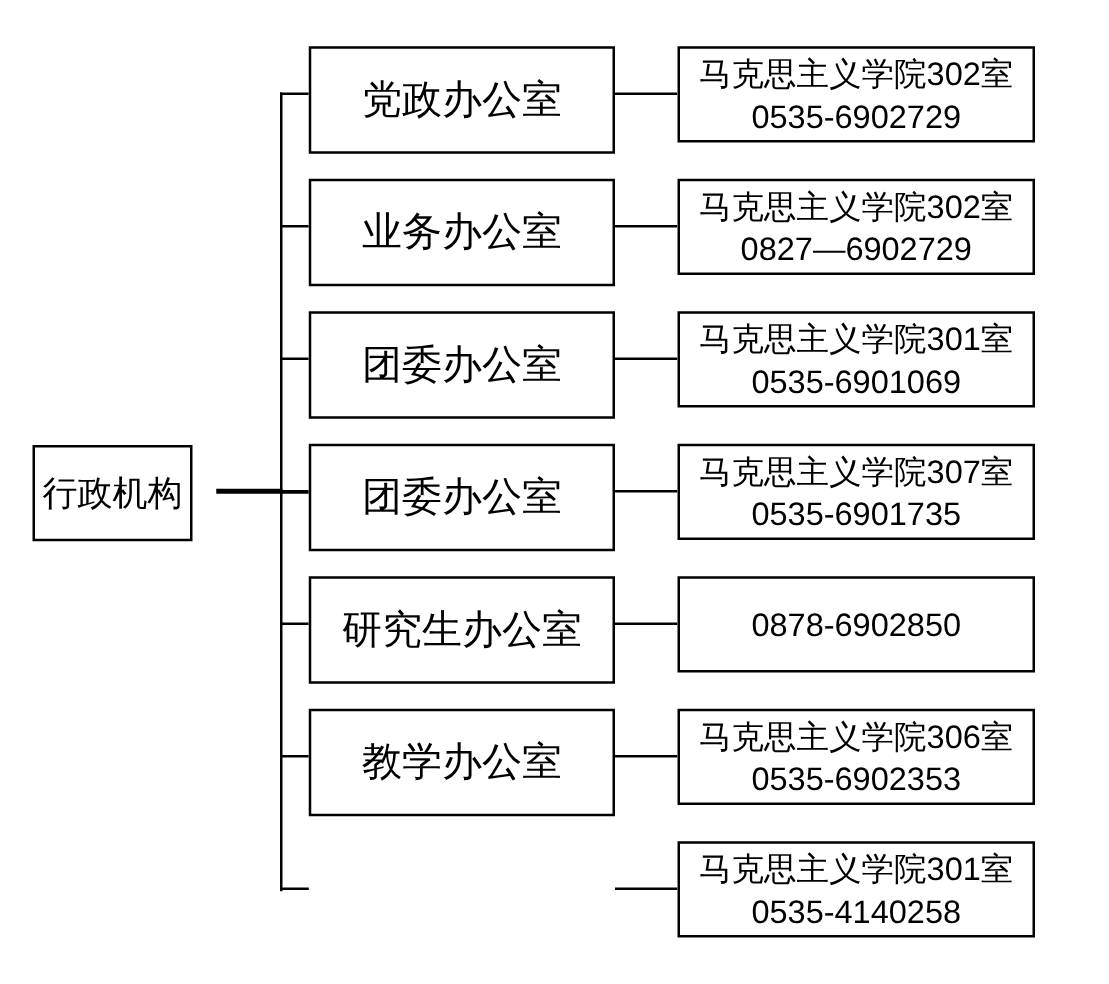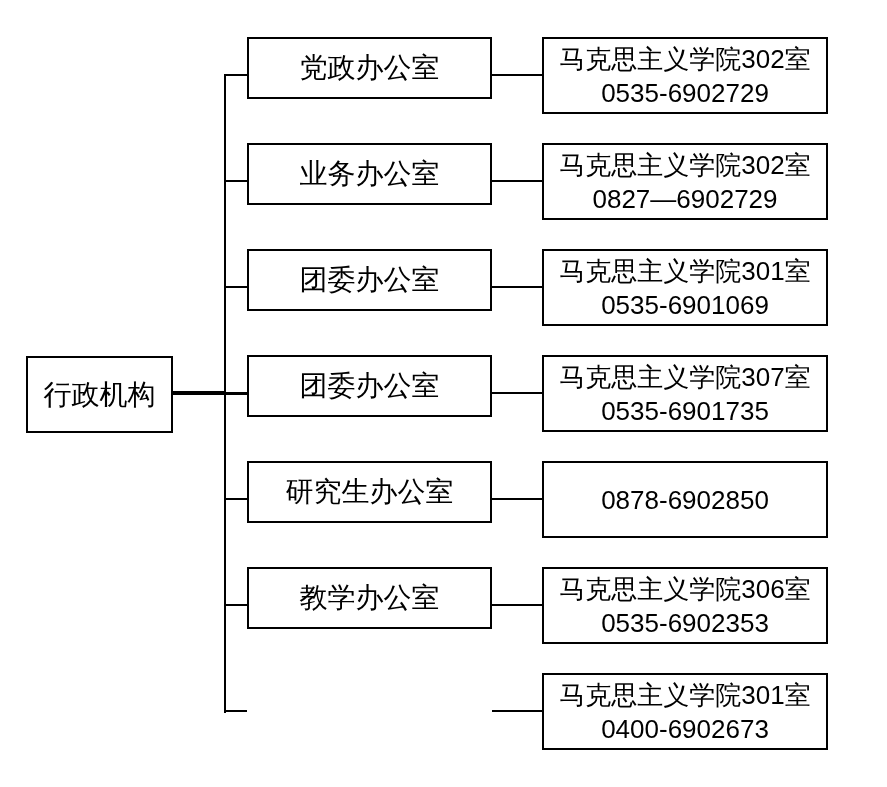--- a/index.html
+++ b/index.html
@@ -22,21 +22,21 @@
     border: 2px solid #000000;
     background: #ffffff;
     display: flex;
     align-items: center;
     justify-content: center;
     text-align: center;
   }
   .root-box {
     left: 26px;
     top: 356px;
-    width: 147px;
+    width: 128px;
     height: 77px;
     font-size: 28px;
   }
   .line {
     position: absolute;
     background: #000000;
   }
   
   .root-line {
     left: 173px;
@@ -64,22 +64,22 @@
     height: 2px;
   }
   .row.thick .stub {
     top: 37px;
     height: 3px;
   }
   .office-box {
     left: 247px;
     top: 0;
     width: 245px;
-    height: 62px;
-    font-size: 28px;
+    height: 86px;
+    font-size: 32px;
     text-align: right;
   }
   .link {
     left: 492px;
     top: 37px;
     width: 50px;
     height: 2px;
   }
   .detail-box {
     left: 542px;
@@ -175,17 +175,17 @@
       <span>马克思主义学院306室</span>
       <span>0535-6902353</span>
     </div>
   </div>
 
   <div class="row" style="top:673px">
     <div class="line stub"></div>
     <div class="line link"></div>
     <div class="box detail-box">
       <span>马克思主义学院301室</span>
-      <span>0400-6902673</span>
+      <span>0535-4140258</span>
     </div>
   </div>
 
 </div>
 
 </body></html>

